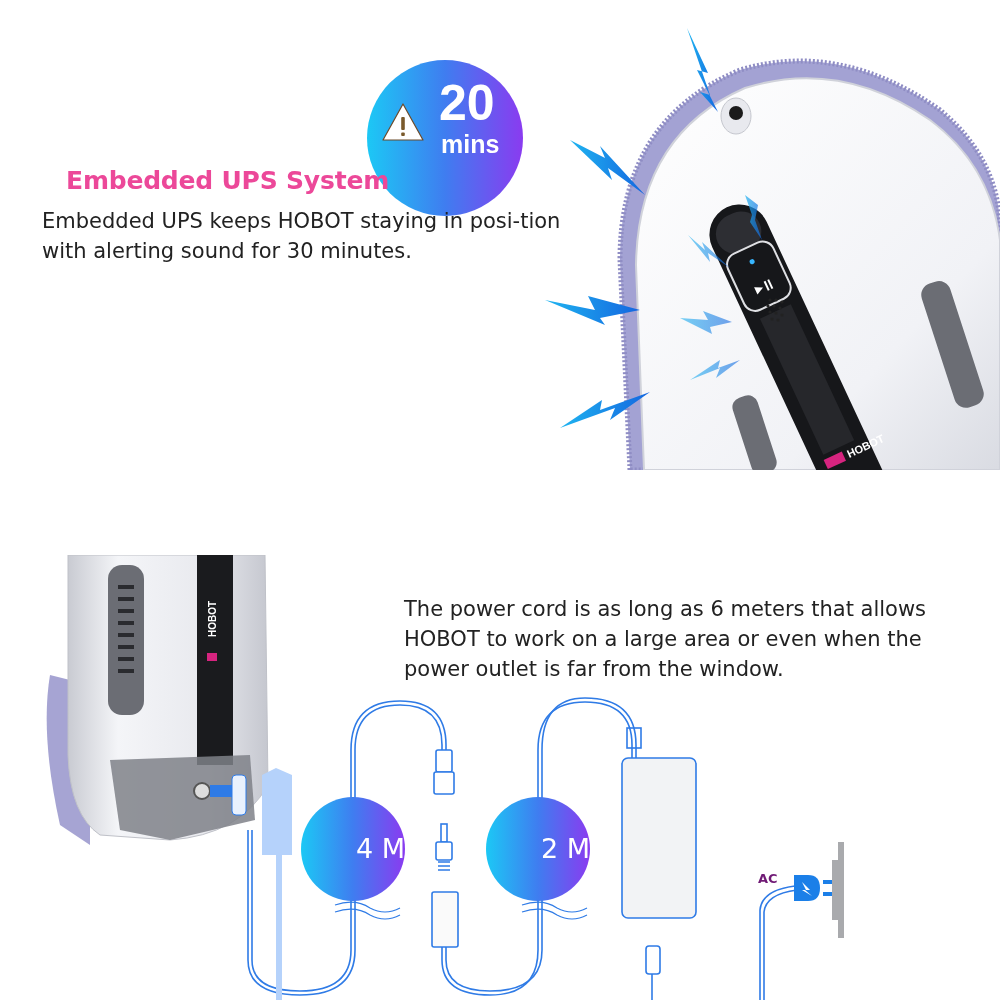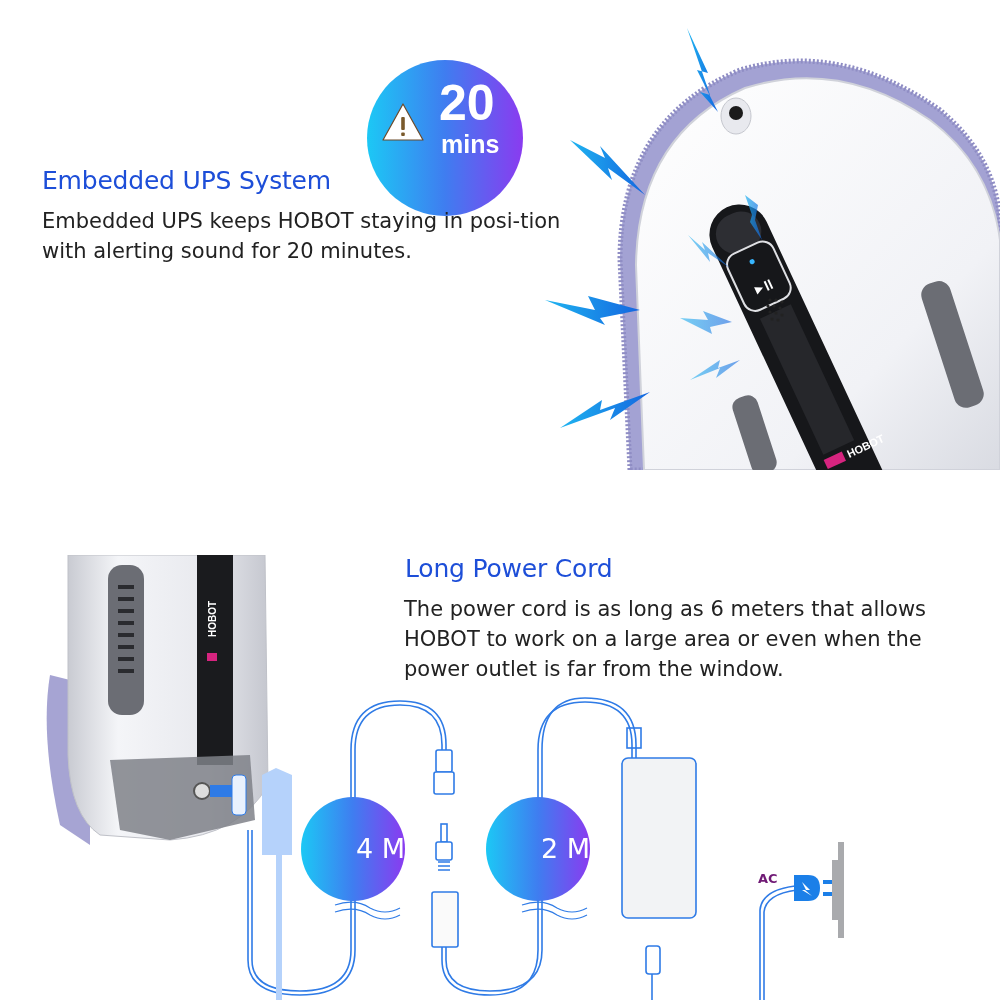--- a/index.html
+++ b/index.html
@@ -3,21 +3,21 @@
 <meta charset="utf-8">
 <style>
   * { margin: 0; padding: 0; box-sizing: border-box; }
   html, body { width: 1000px; height: 1000px; background: #ffffff; overflow: hidden; }
   body { position: relative; font-family: "DejaVu Sans", sans-serif; color: #111; }
 
   .section { position: absolute; left: 0; width: 1000px; padding-left: 40px; }
   #ups { top: 0; height: 470px; }
   #cord { top: 530px; height: 470px; }
 
-  .heading { position: absolute; font-weight: normal; font-size: 25px; color: #1d4ed8; letter-spacing: -0.2px; }
+  .heading { position: absolute; font-weight: bold; font-size: 25px; color: #ec4899; letter-spacing: -0.2px; margin-left: 24px; }
   .desc { position: absolute; font-size: 21px; line-height: 30px; color: #222; }
 
   
   #ups .heading { left: 42px; top: 166px; }
   #ups .desc { left: 42px; top: 206px; width: 540px; }
   .badge {
     position: absolute; left: 367px; top: 60px; width: 156px; height: 156px; border-radius: 50%;
     background: linear-gradient(90deg, #1cc8f5 0%, #3f7df0 50%, #8a3bf0 100%);
   }
   .badge .warn { position: absolute; left: 14px; top: 40px; width: 44px; height: 44px; }
@@ -50,21 +50,21 @@
     <svg class="warn" viewBox="0 0 44 44">
       <path d="M22 4 L42 40 L2 40 Z" fill="#fff" stroke="#6b4a2a" stroke-width="1.2" stroke-linejoin="round"></path>
       <rect x="20.2" y="17" width="3.6" height="13" rx="1" fill="#7a5a2c"></rect>
       <rect x="20.2" y="32.5" width="3.6" height="3.6" rx="1" fill="#7a5a2c"></rect>
     </svg>
     <span class="num">20</span>
     <span class="unit">mins</span>
   </div>
 
   <h2 class="heading">Embedded UPS System</h2>
-  <p class="desc">Embedded UPS keeps HOBOT staying in posi-tion with alerting sound for 20 minutes.</p>
+  <p class="desc">Embedded UPS keeps HOBOT staying in posi-tion with alerting sound for 30 minutes.</p>
 
   <svg class="robot-top" viewBox="0 0 460 470">
     <defs>
       <linearGradient id="shell" x1="0" y1="0" x2="1" y2="1">
         <stop offset="0" stop-color="#ffffff"></stop>
         <stop offset="0.7" stop-color="#f1f2f6"></stop>
         <stop offset="1" stop-color="#d9dbe2"></stop>
       </linearGradient>
       <linearGradient id="bolt" x1="0" y1="0" x2="1" y2="0">
         <stop offset="0" stop-color="#1fb4f0"></stop>
@@ -123,21 +123,20 @@
       <path d="M148 235 L165 250 L162 242 L190 268 L168 253 L170 262 Z" opacity="0.6"></path>
       <path d="M140 318 L168 320 L163 311 L192 322 L170 327 L172 334 Z" opacity="0.6"></path>
       <path d="M150 380 L180 368 L176 378 L200 360 L178 368 L180 360 Z" opacity="0.6"></path>
       <path d="M205 195 L218 205 L215 220 L222 240 L210 222 L212 215 Z" opacity="0.7"></path>
     </g>
   </svg>
 </section>
 
 <section class="section" id="cord">
 
-  <h2 class="heading">Long Power Cord</h2>
   <p class="desc">The power cord is as long as 6 meters that allows HOBOT to work on a large area or even when the power outlet is far from the window.</p>
 
   <svg class="robot-side" viewBox="0 0 240 290">
     <defs>
       <linearGradient id="shell2" x1="0" y1="0" x2="1" y2="0">
         <stop offset="0" stop-color="#c9cbd2"></stop>
         <stop offset="0.25" stop-color="#f4f5f8"></stop>
         <stop offset="0.7" stop-color="#e8e9ee"></stop>
         <stop offset="1" stop-color="#c5c7cf"></stop>
       </linearGradient>

